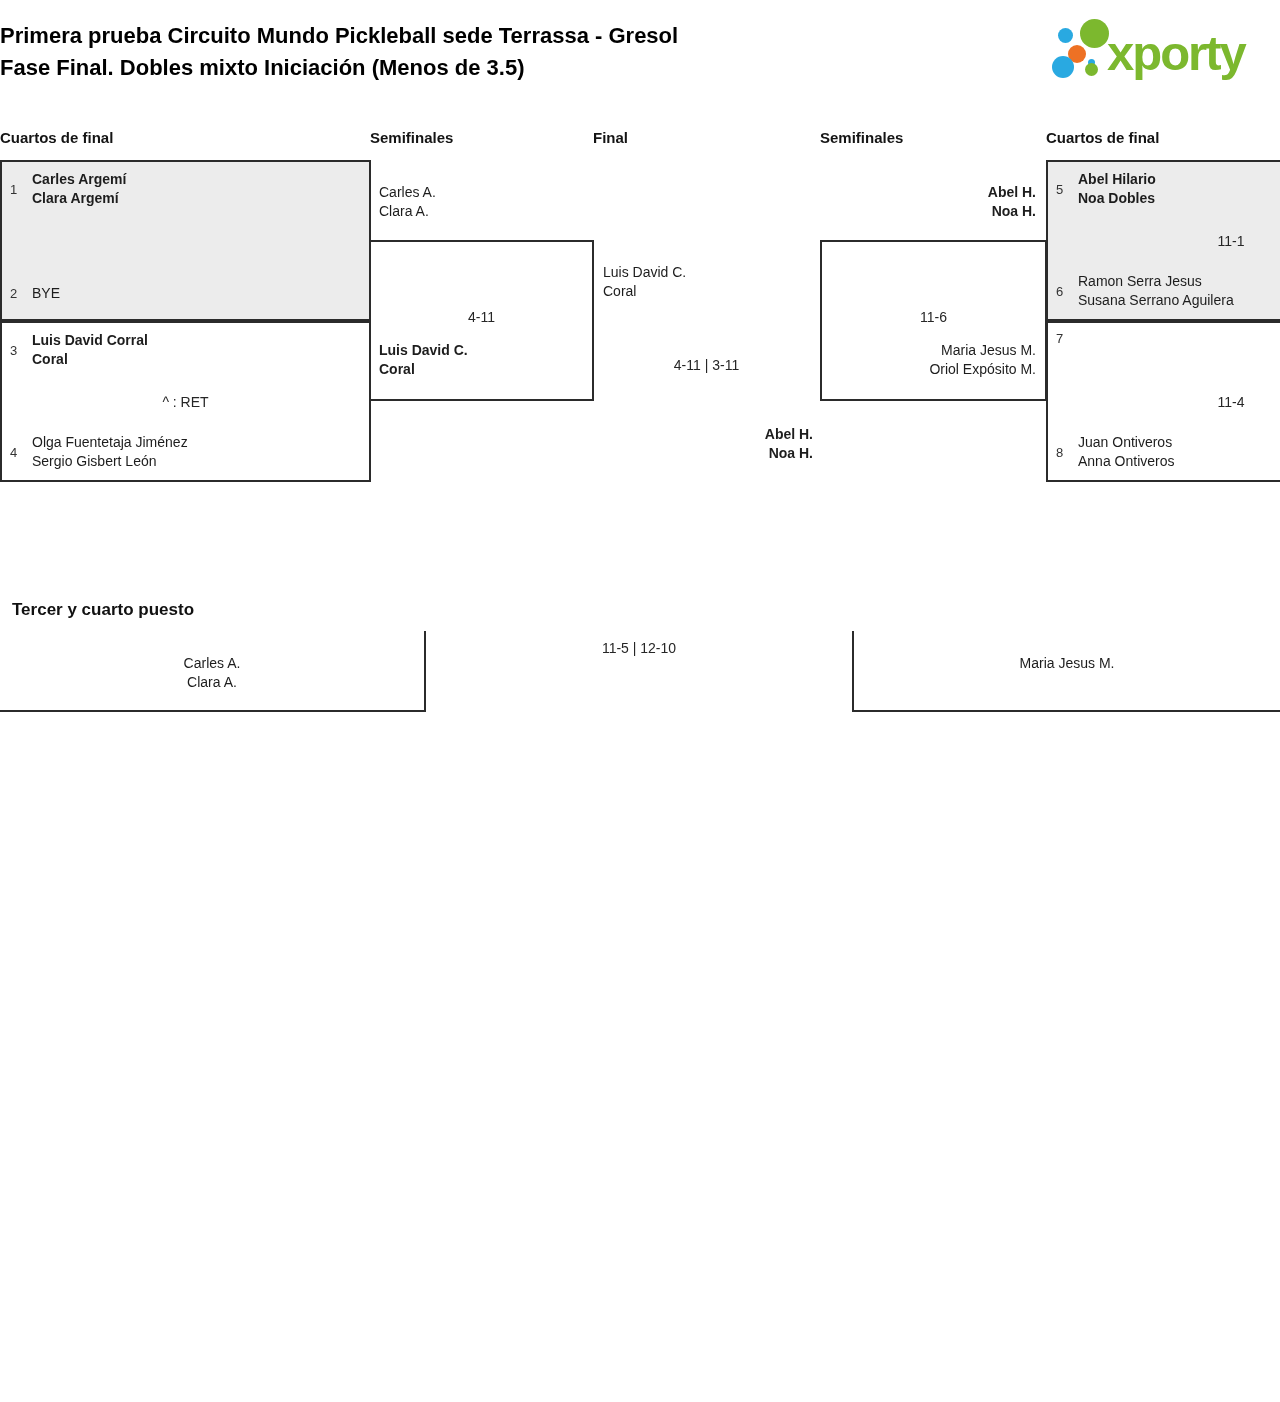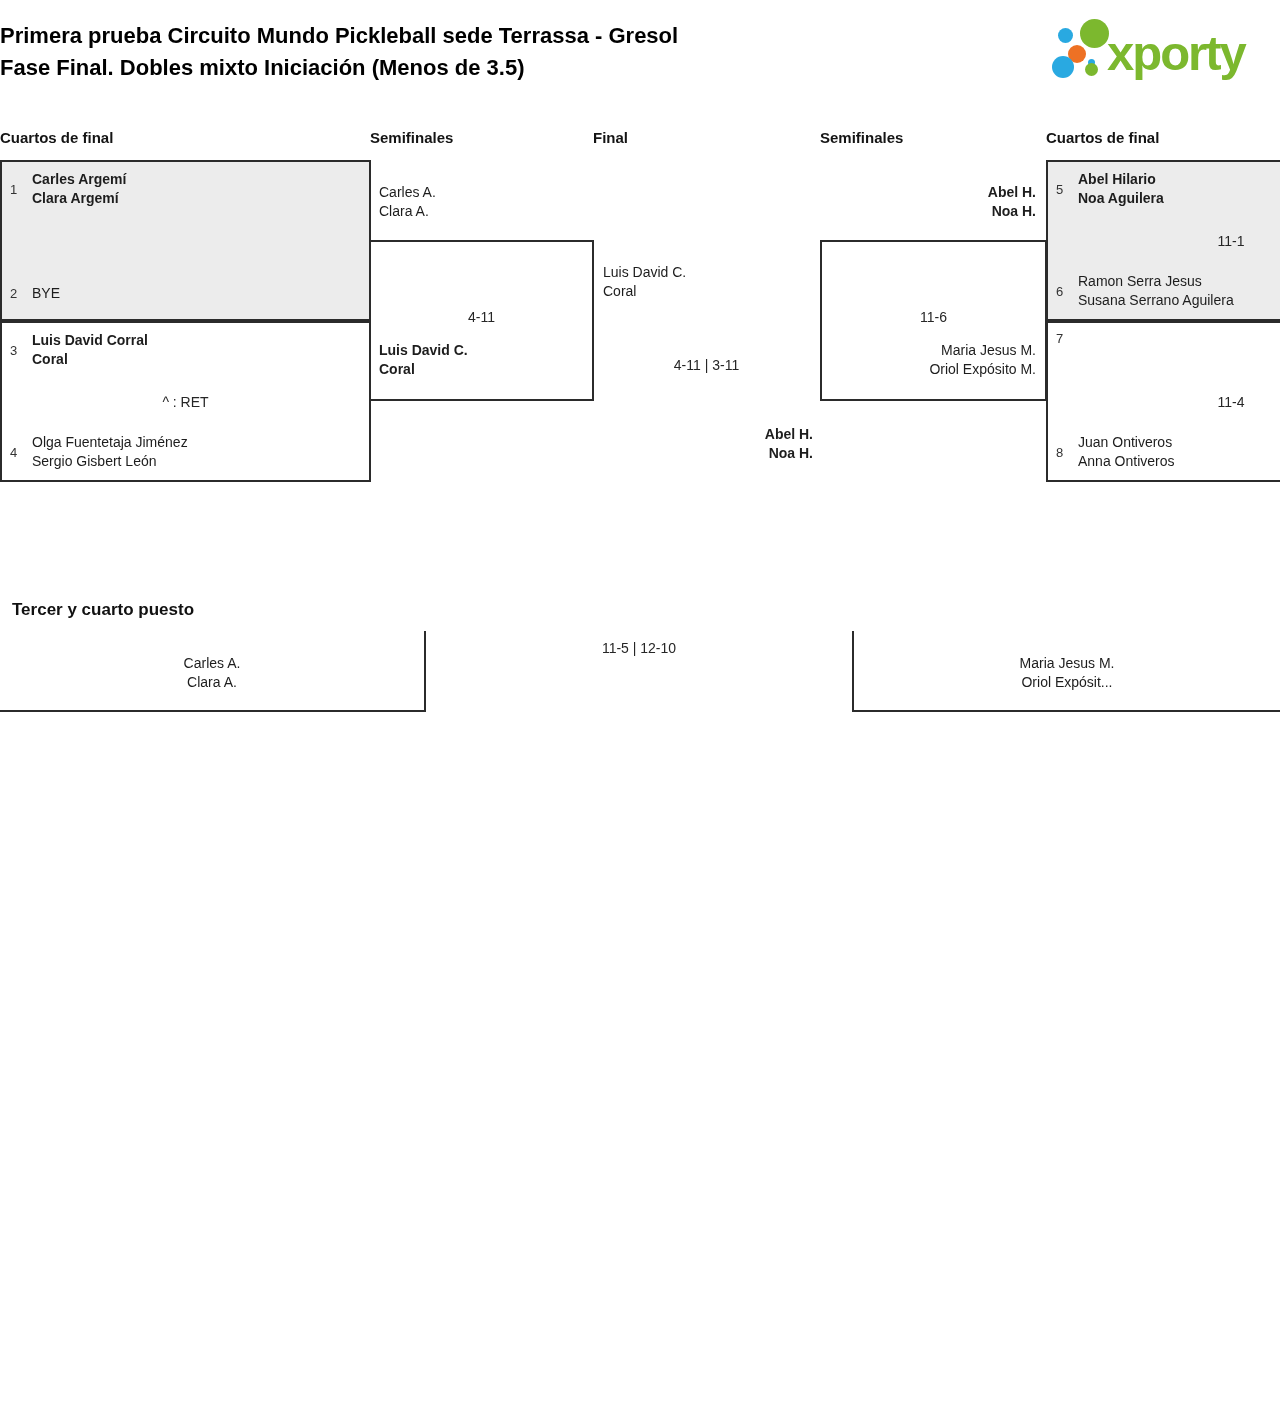--- a/index.html
+++ b/index.html
@@ -131,21 +131,21 @@
         <span class="nm">Sergio Gisbert León</span>
       </span>
     </div>
   </div>
 
   <div class="match-box gray qf-r-top">
     <div class="team team-top winner">
       <span class="seed">5</span>
       <span class="names">
         <span class="nm">Abel Hilario</span>
-        <span class="nm">Noa Aguilera</span>
+        <span class="nm">Noa Dobles</span>
       </span>
     </div>
     <div class="mid-score">11-1</div>
     <div class="team team-bottom">
       <span class="seed">6</span>
       <span class="names">
         <span class="nm">Ramon Serra Jesus</span>
         <span class="nm">Susana Serrano Aguilera</span>
       </span>
     </div>
@@ -208,17 +208,16 @@
       <span class="nm">Carles A.</span>
       <span class="nm">Clara A.</span>
     </div>
   </div>
 
   <div class="tp-score">11-5 | 12-10</div>
 
   <div class="tp-right">
     <div class="tp-team">
       <span class="nm">Maria Jesus M.</span>
-      <span class="nm">Oriol Expósit...</span>
     </div>
   </div>
 
 </div>
 
 </body></html>

